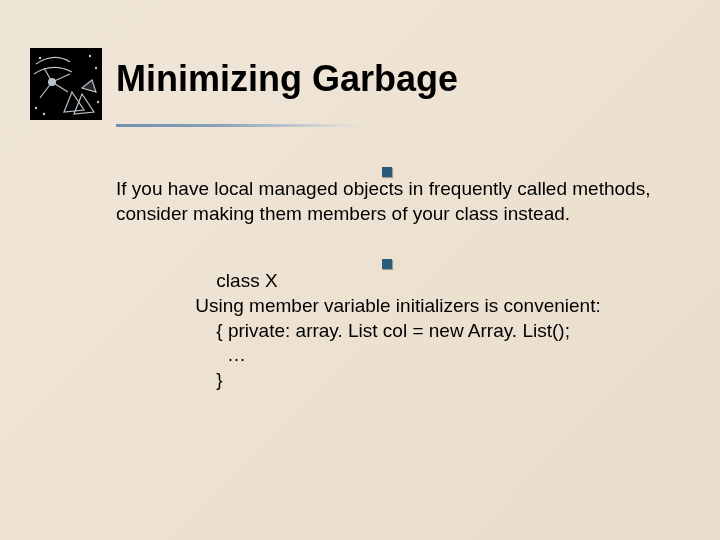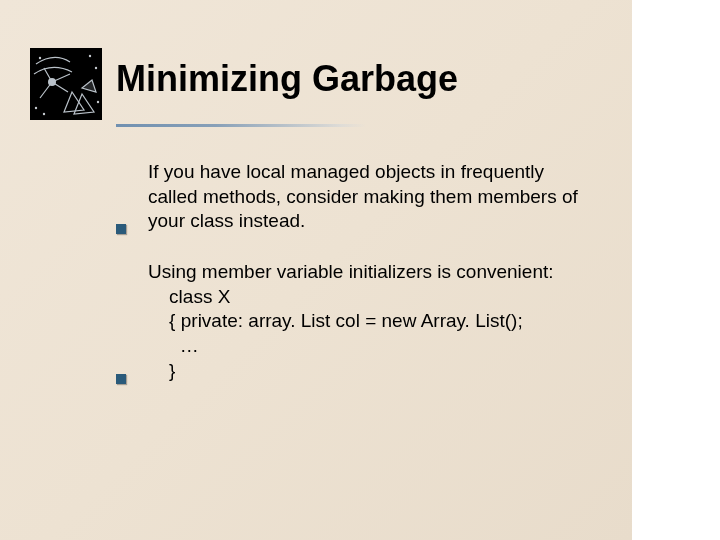--- a/index.html
+++ b/index.html
@@ -4,21 +4,21 @@
 <style>
   html, body {
     margin: 0;
     padding: 0;
     width: 720px;
     height: 540px;
     overflow: hidden;
     font-family: Verdana, Geneva, sans-serif;
   }
   .slide {
-    width: 632px;
+    width: 720px;
     height: 540px;
     background: linear-gradient(135deg, #f0e6d8 0%, #ede2d2 50%, #e8dccb 100%);
     position: relative;
     box-sizing: border-box;
   }
   .logo {
     position: absolute;
     top: 48px;
     left: 30px;
     width: 72px;
@@ -44,22 +44,23 @@
     background: linear-gradient(90deg, #7090b0 0%, #88a0b8 40%, rgba(200,210,220,0.4) 90%, rgba(200,210,220,0) 100%);
   }
   .body {
     position: absolute;
     top: 160px;
     left: 116px;
     right: 40px;
   }
   .bullet-item {
     display: flex;
-    align-items: flex-end;
+    align-items: center;
     margin-bottom: 26px;
+    flex-direction: column;
   }
   .bullet-marker {
     flex: 0 0 auto;
     width: 10px;
     height: 10px;
     background: #2a5a7a;
     margin-top: 7px;
     margin-right: 22px;
     box-shadow: 1px 1px 1px rgba(0,0,0,0.3);
   }
@@ -105,22 +106,22 @@
   <div class="body">
 
     <div class="bullet-item">
       <div class="bullet-marker"></div>
       <div class="bullet-text">If you have local managed objects in frequently called methods, consider making them members of your class instead.</div>
     </div>
 
     <div class="bullet-item">
       <div class="bullet-marker"></div>
       <div class="bullet-text">
+        <span class="line">&nbsp;&nbsp;&nbsp;&nbsp;class X</span>
         <span class="line">Using member variable initializers is convenient:</span>
-        <span class="line">&nbsp;&nbsp;&nbsp;&nbsp;class X</span>
         <span class="line">&nbsp;&nbsp;&nbsp;&nbsp;{ private: array. List col = new Array. List();</span>
         <span class="line">&nbsp;&nbsp;&nbsp;&nbsp;&nbsp;&nbsp;…</span>
         <span class="line">&nbsp;&nbsp;&nbsp;&nbsp;}</span>
       </div>
     </div>
 
   </div>
 
 </div>
 

